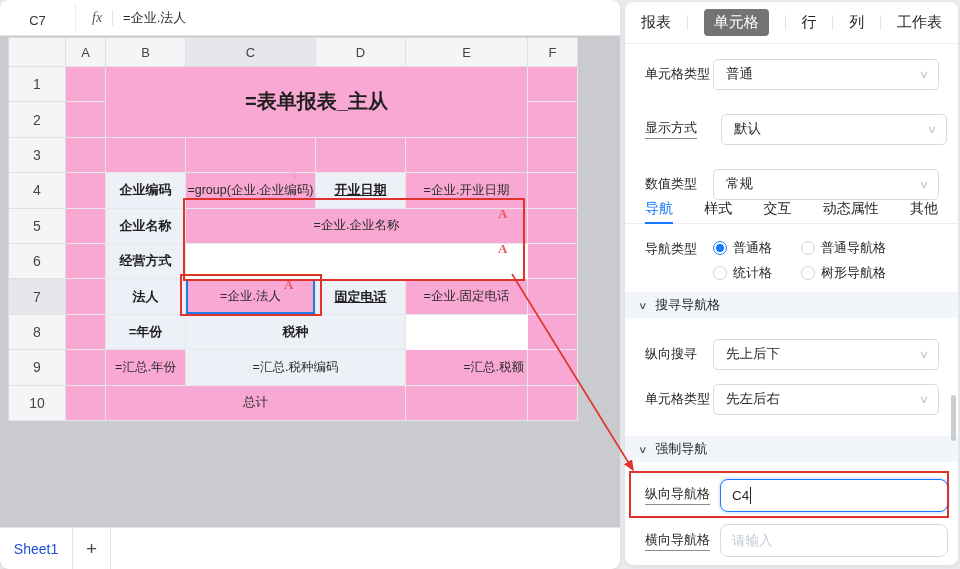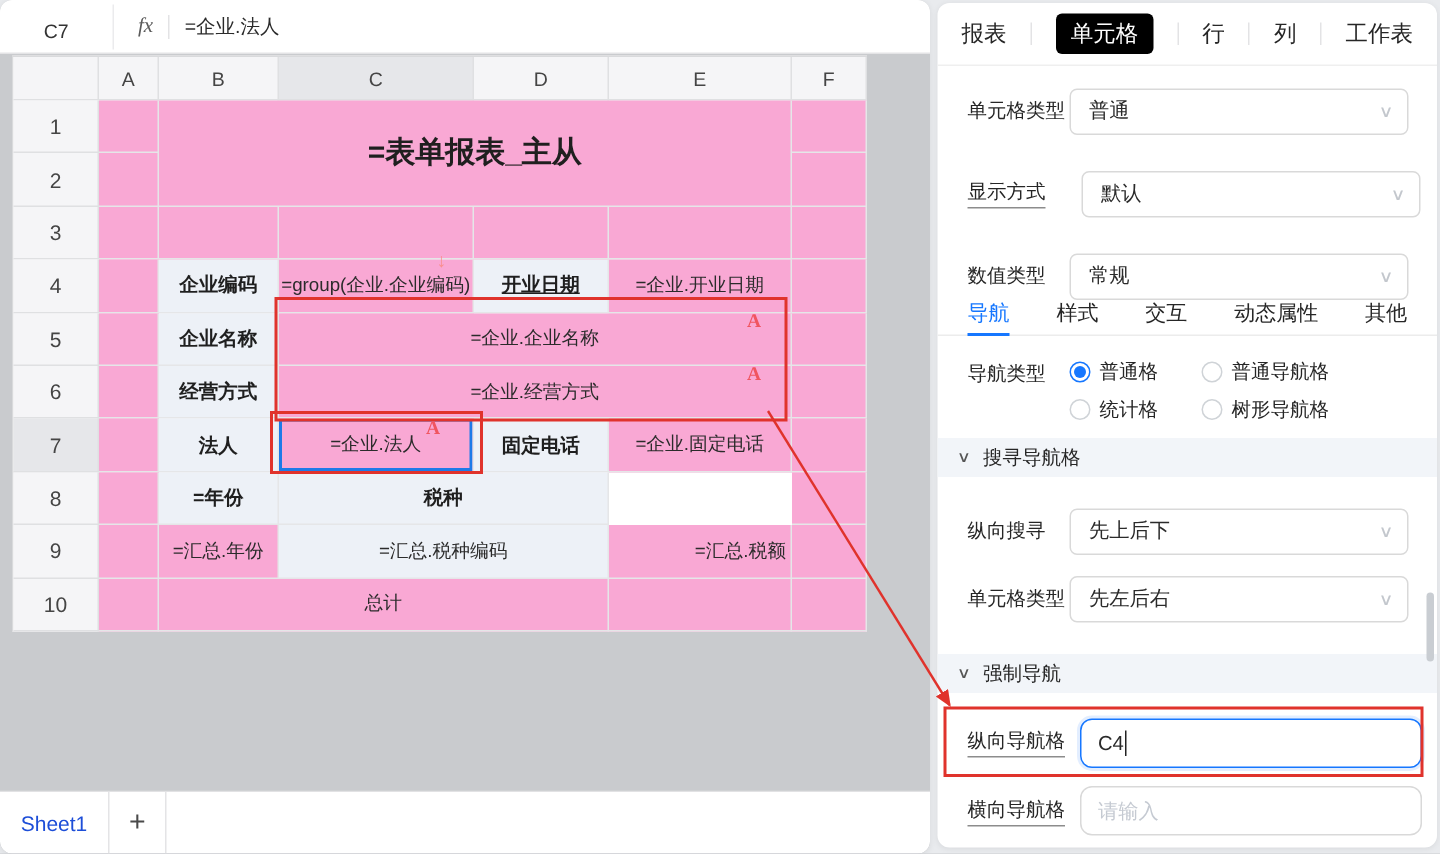--- a/index.html
+++ b/index.html
@@ -39,21 +39,21 @@
   .stab1 { width:73px; display:flex; align-items:center; justify-content:center;
     color:#1d4ed8; font-size:14px; border-right:1px solid #e4e4e6; }
   .splus { width:38px; display:flex; align-items:center; justify-content:center;
     color:#4a4a4a; font-size:19px; border-right:1px solid #e4e4e6; }
   
   .right-card { position:absolute; left:625px; top:2px; width:333px; height:563px;
     background:#fff; border-radius:8px; box-shadow:0 1px 4px rgba(0,0,0,.07); overflow:hidden; }
   .ptabs { position:absolute; left:0; top:0; width:100%; height:42px; display:flex;
     align-items:center; justify-content:space-between; padding:0 16px; border-bottom:1px solid #efefef; }
   .ptab { font-size:15px; color:#262626; cursor:pointer; }
-  .ptab.pill { background:#000000; color:#fff; padding:4px 10px; border-radius:4px; }
+  .ptab.pill { background:#737373; color:#fff; padding:4px 10px; border-radius:4px; }
   .tdiv { width:1px; height:15px; background:#e3e3e5; }
   .prow { position:absolute; left:0; width:100%; height:32px; display:flex; align-items:center; padding-left:20px; }
   .plabel { width:68px; font-size:13px; color:#262626; flex:none; }
   .plabel.u { width:auto; margin-right:10px; border-bottom:1px solid #8c8c8c; padding-bottom:1px; }
   .pselect { width:226px; height:31px; border:1px solid #d9d9d9; border-radius:5px; background:#fff;
     display:flex; align-items:center; padding:0 10px 0 12px; position:relative; }
   .pval { font-size:13.5px; color:#2b2b2b; flex:1; }
   .chev { color:#c3c7cd; font-size:11px; transform:scaleX(1.25); }
   .subtabs { position:absolute; left:0; top:192px; width:100%; height:30px; display:flex;
     align-items:center; padding:0 20px; gap:0; justify-content:space-between; border-bottom:1px solid #ececec; }
@@ -113,24 +113,23 @@
         <div class="hcell rnum" style="grid-area: 10 / 1;">9</div>
         <div class="hcell rnum" style="grid-area: 11 / 1;">10</div>
         <div class="cell title" style="grid-area: 2 / 3 / span 2 / span 4;">=表单报表_主从</div>
         <div class="cell" style="grid-area: 5 / 4 / span 1 / span 1;">=group(企业.企业编码)</div>
         <div class="cell lbl" style="grid-area: 5 / 3 / span 1 / span 1;">企业编码</div>
         <div class="cell lbl" style="grid-area: 5 / 5 / span 1 / span 1; text-decoration: underline;">开业日期</div>
         <div class="cell" style="grid-area: 5 / 6 / span 1 / span 1;">=企业.开业日期</div>
         <div class="cell lbl" style="grid-area: 6 / 3 / span 1 / span 1;">企业名称</div>
         <div class="cell" style="grid-area: 6 / 4 / span 1 / span 3;">=企业.企业名称</div>
         <div class="cell lbl" style="grid-area: 7 / 3 / span 1 / span 1;">经营方式</div>
-        <div class="cell" style="grid-area: 7 / 4 / span 1 / span 3;">=企业.经营方式</div>
         <div class="cell lbl" style="grid-area: 8 / 3 / span 1 / span 1;">法人</div>
         <div class="cell selected" style="grid-area: 8 / 4 / span 1 / span 1;">=企业.法人</div>
-        <div class="cell lbl" style="grid-area: 8 / 5 / span 1 / span 1;">固定电话</div>
+        <div class="cell lbl" style="grid-area: 8 / 5 / span 1 / span 1; text-decoration: underline;">固定电话</div>
         <div class="cell" style="grid-area: 8 / 6 / span 1 / span 1;">=企业.固定电话</div>
         <div class="cell lbl" style="grid-area: 9 / 3 / span 1 / span 1;">=年份</div>
         <div class="cell lbl" style="grid-area: 9 / 4 / span 1 / span 2;">税种</div>
         <div class="cell" style="grid-area: 10 / 3 / span 1 / span 1;">=汇总.年份</div>
         <div class="cell bg" style="grid-area: 10 / 4 / span 1 / span 2;">=汇总.税种编码</div>
         <div class="cell right" style="grid-area: 10 / 6 / span 1 / span 1;">=汇总.税额</div>
         <div class="cell" style="grid-area: 11 / 3 / span 1 / span 3;">总计</div>
         <div class="cell" style="grid-area: 2 / 2;"></div>
         <div class="cell" style="grid-area: 2 / 7;"></div>
         <div class="cell" style="grid-area: 3 / 2;"></div>

